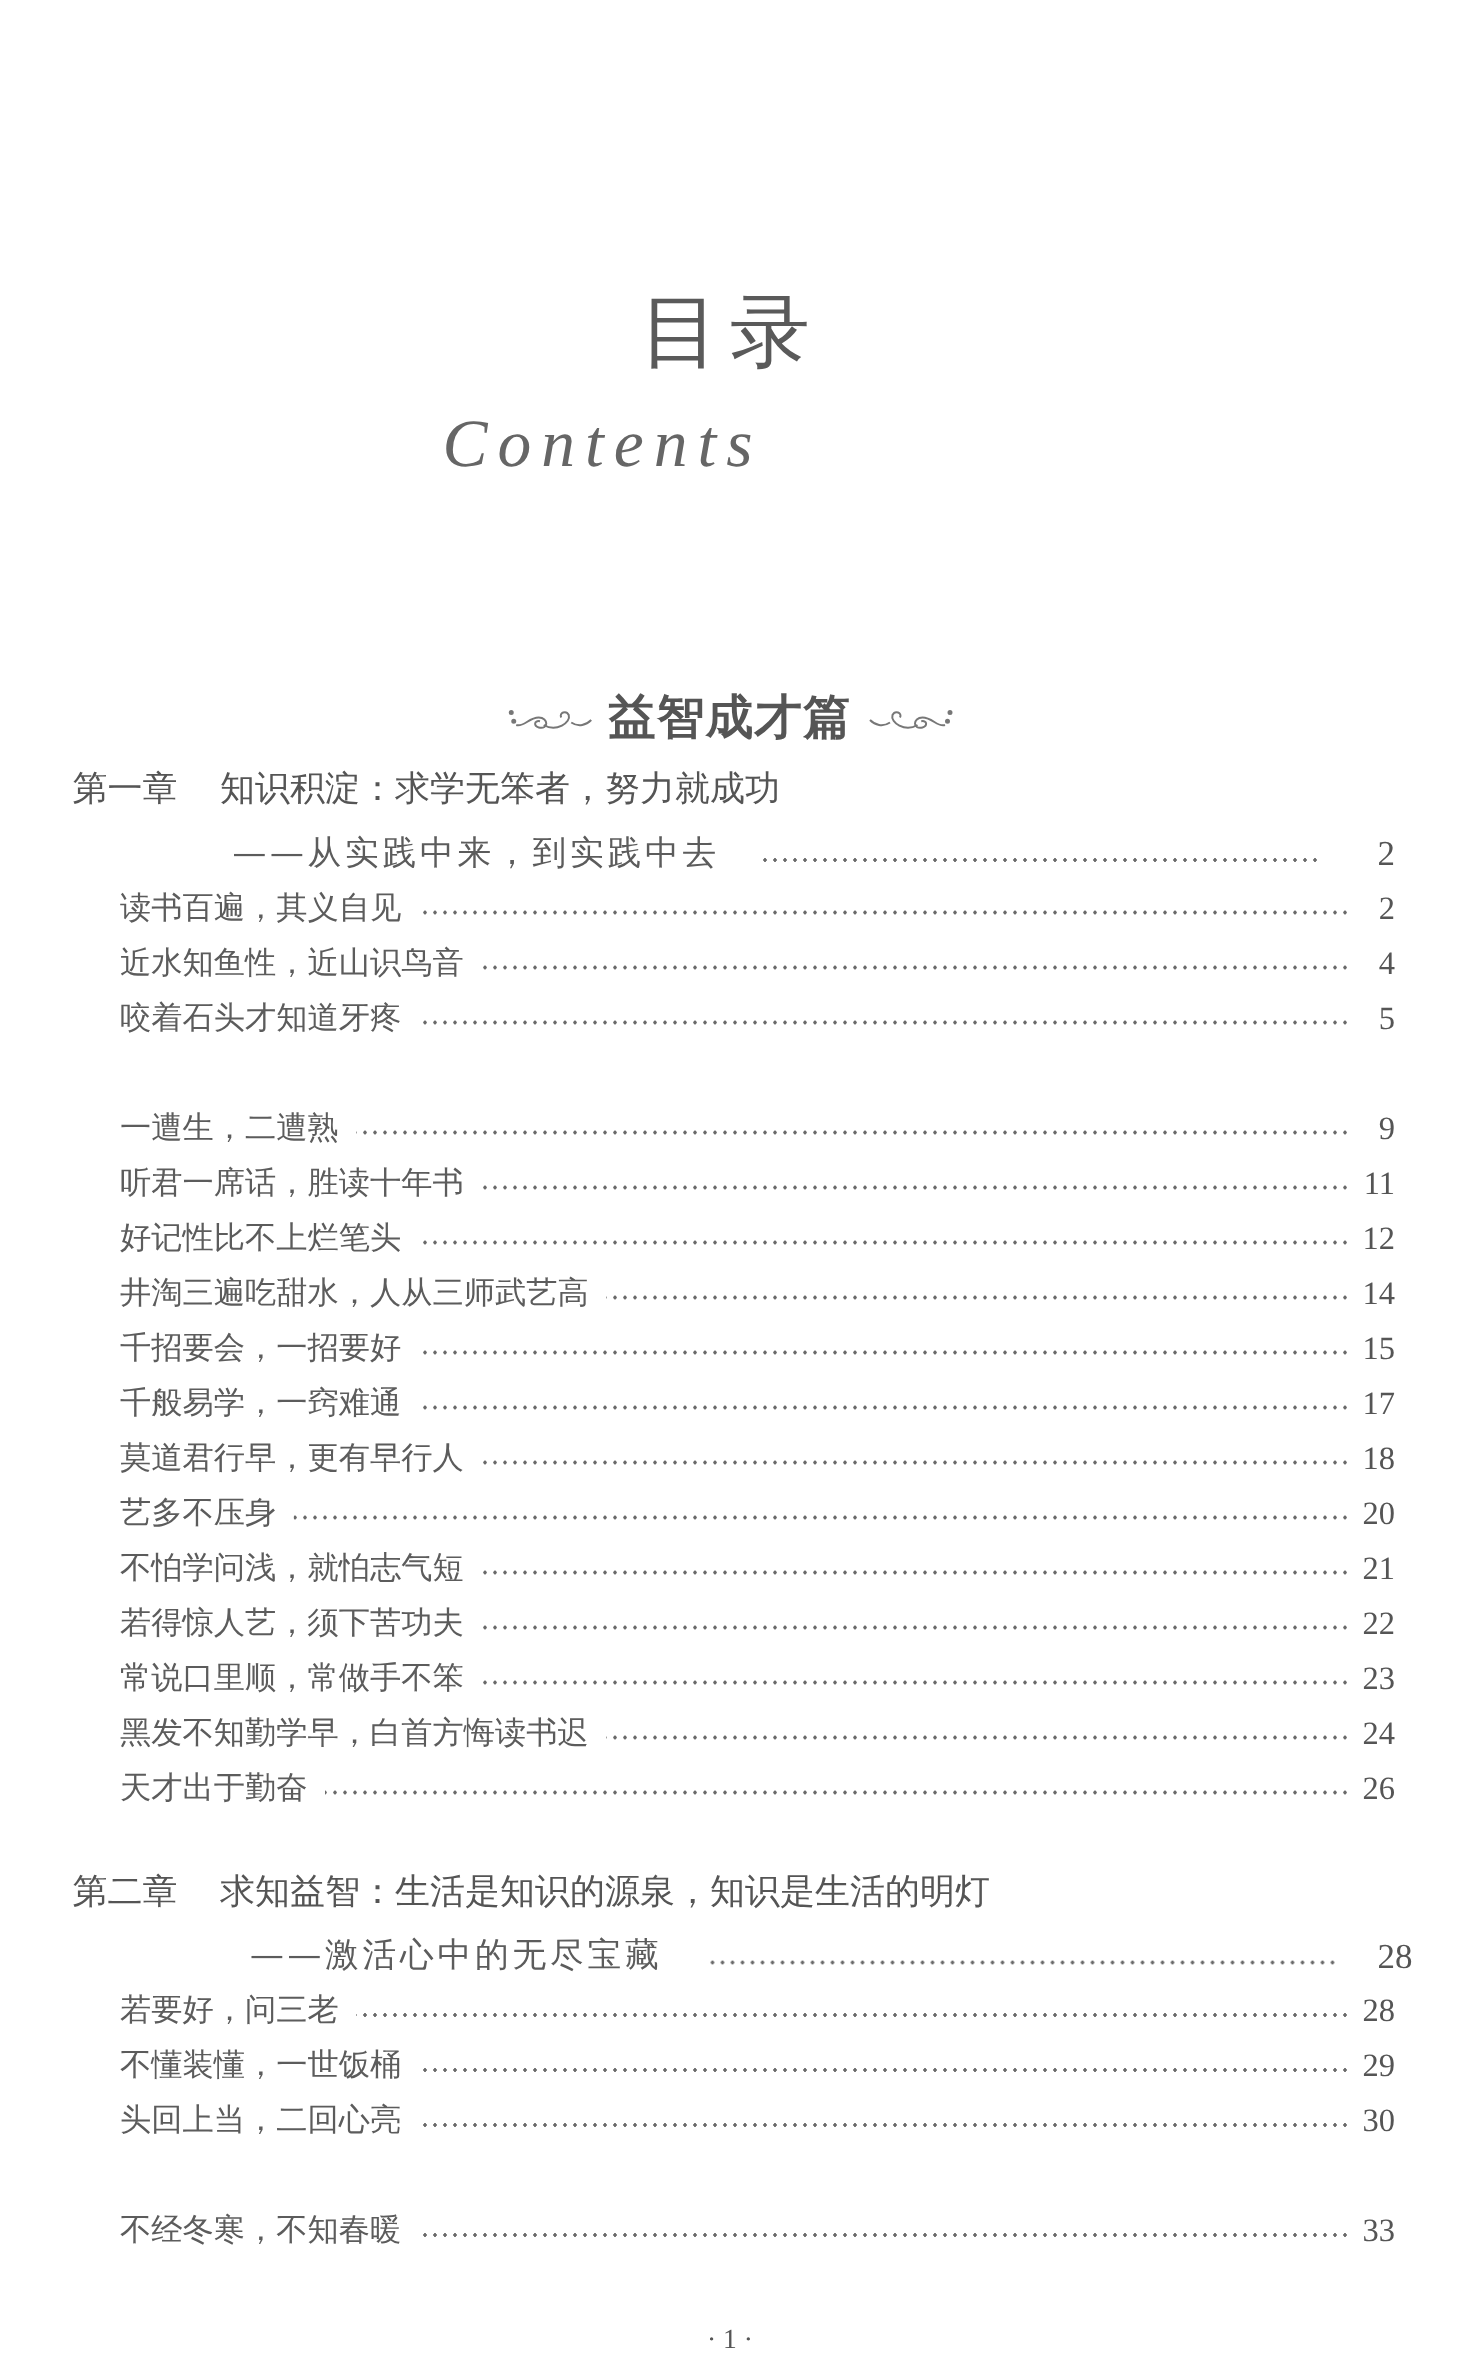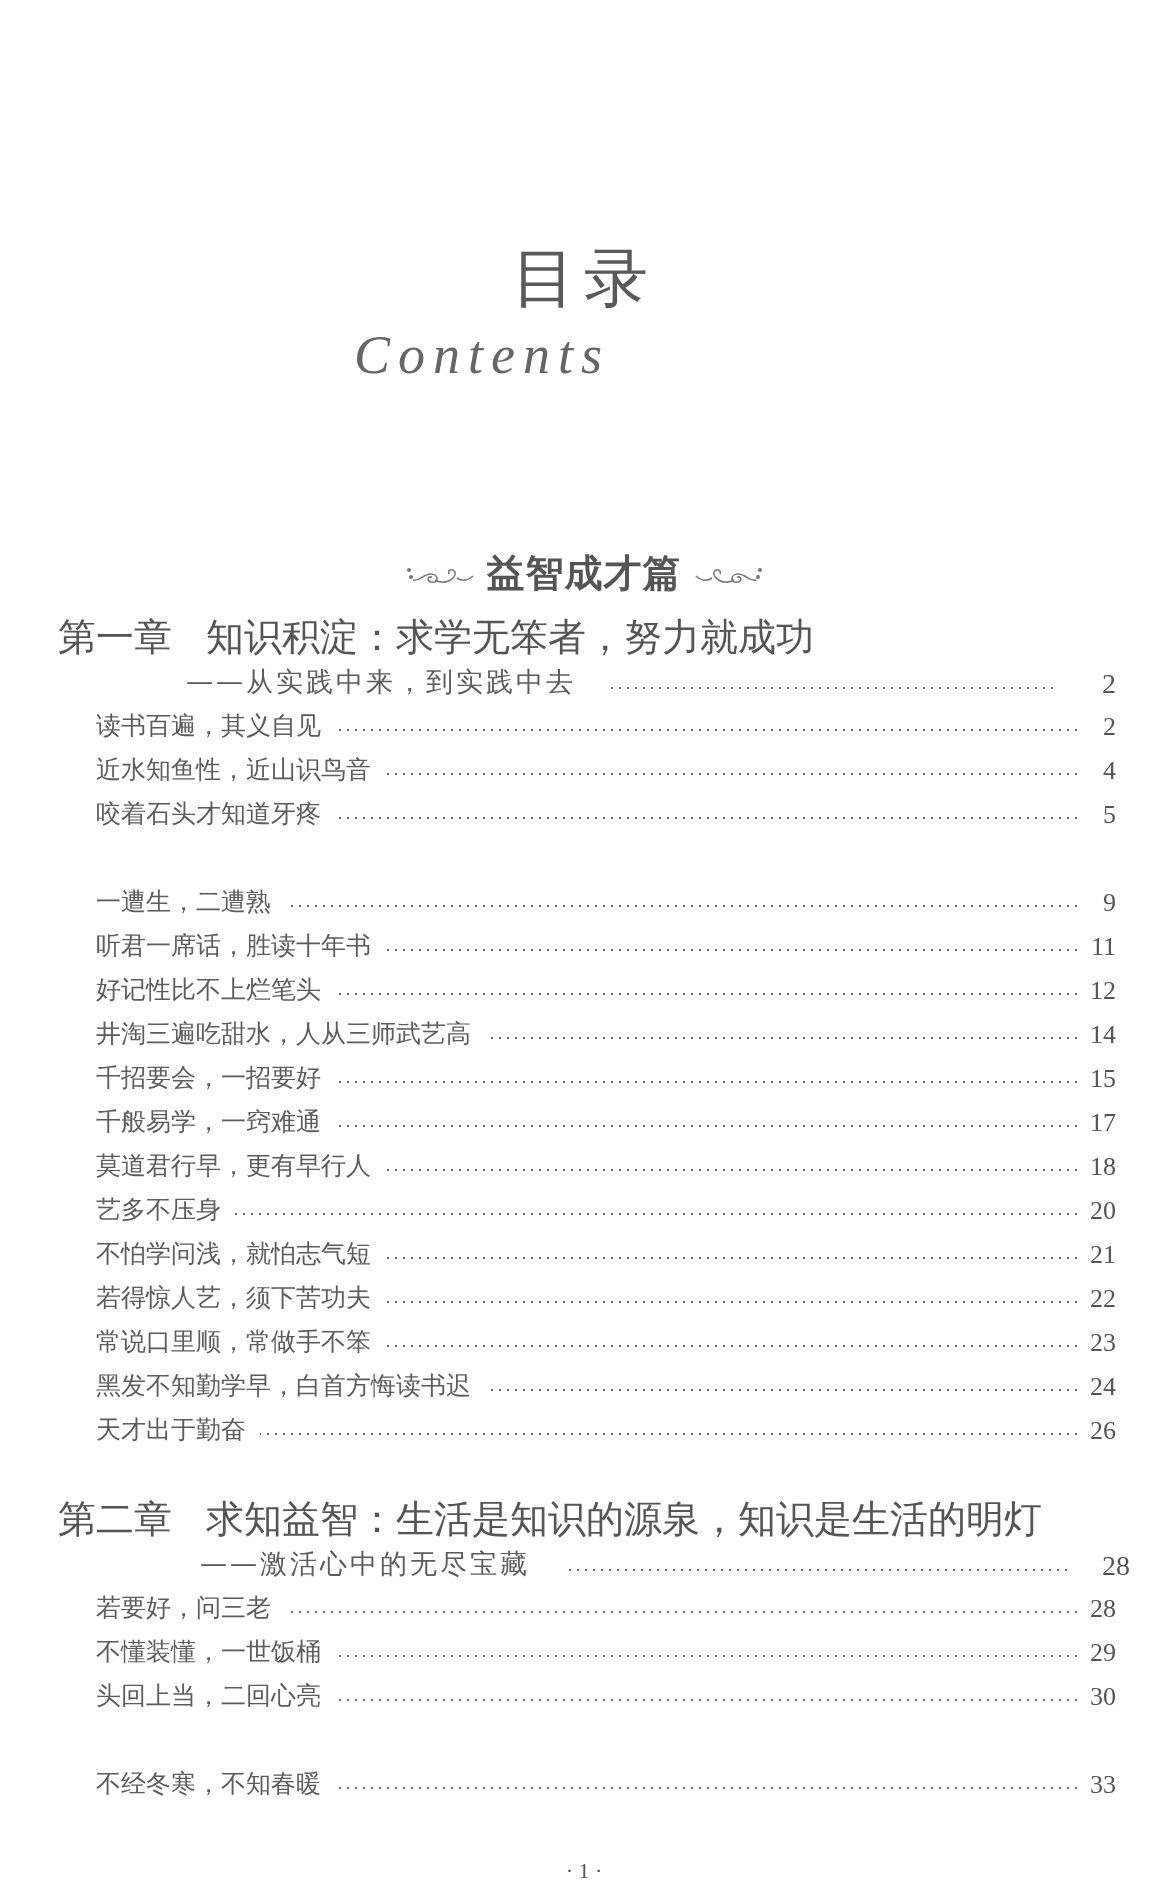--- a/index.html
+++ b/index.html
@@ -16,21 +16,21 @@
       font-family: "DejaVu Serif", serif;
     }
     .page {
       position: absolute;
       left: 0; top: 0;
       width: 1168px;
       height: 1899px;
     }
     .title-cn {
       position: absolute;
-      top: 246px;
+      top: 234px;
       left: 0;
       width: 1168px;
       text-align: center;
       font-family: "DejaVu Sans", sans-serif;
       font-size: 64px;
       letter-spacing: 8px;
       color: #5a5a5a;
       line-height: 1;
     }
     .title-en {
@@ -64,21 +64,21 @@
       letter-spacing: 1px;
     }
     .ornament {
       width: 72px;
       height: 28px;
     }
     .chapter {
       position: absolute;
       left: 58px;
       font-family: "DejaVu Sans", sans-serif;
-      font-size: 38px;
+      font-size: 28px;
       color: #555555;
       white-space: nowrap;
     }
     .chapter .num { margin-right: 34px; }
     .row {
       position: absolute;
       left: 96px;
       width: 1020px;
       height: 34px;
       display: flex;

